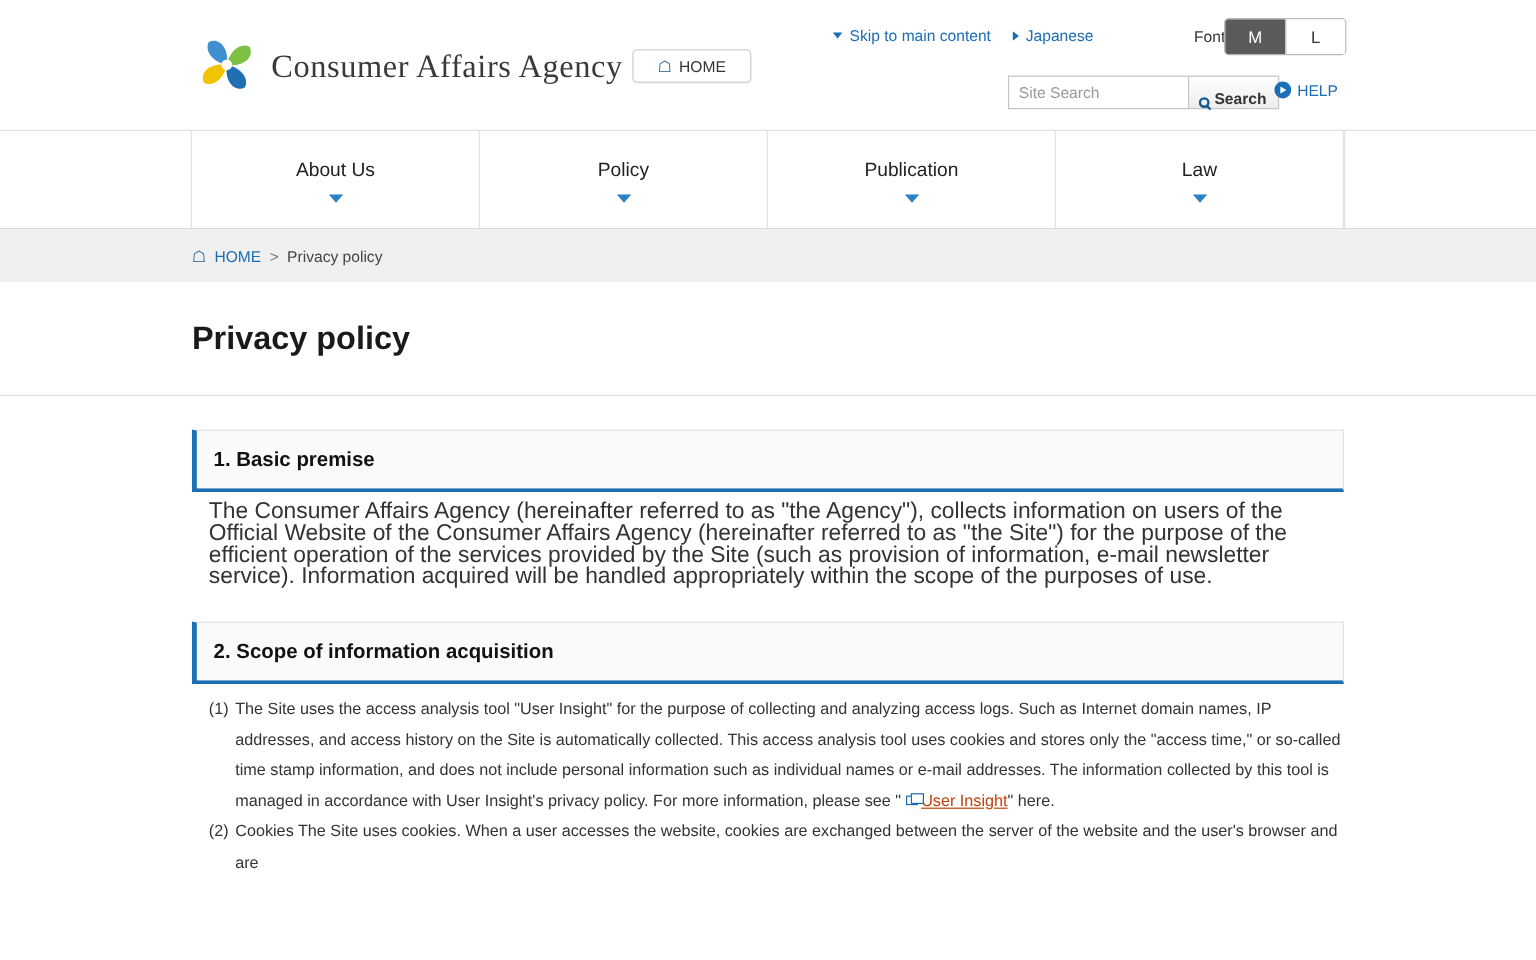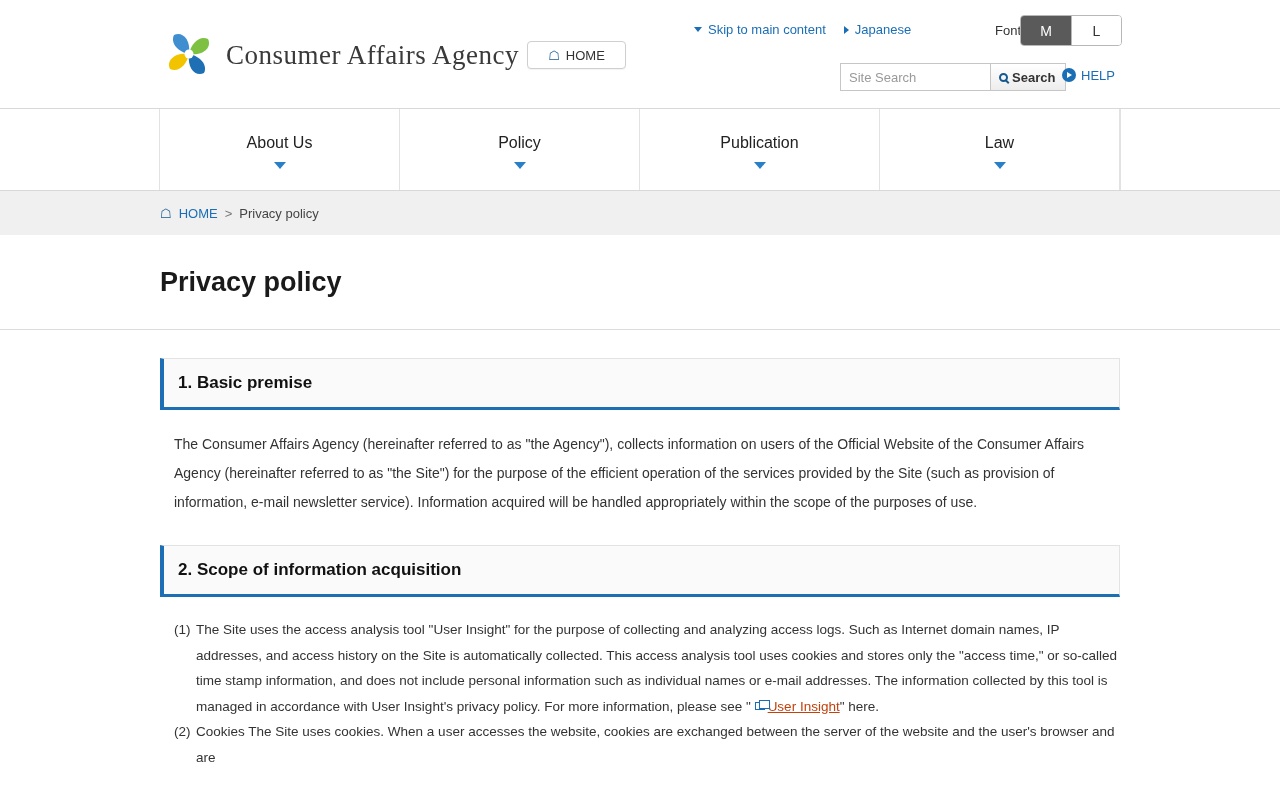--- a/index.html
+++ b/index.html
@@ -123,21 +123,21 @@
     color: #a16207;
     outline: none;
     background: #fff;
   }
   .search-input::placeholder { color: #9a9a9a; }
   .search-btn {
     height: 28px;
     padding: 0 10px 0 8px;
     border: 1px solid #c6c6c6;
     background: linear-gradient(#ffffff,#ededed);
-    display: flex; align-items: center; gap: 4px;
+    display: flex; align-items: flex-end; gap: 4px;
     font-size: 13px; font-weight: bold; color: #333;
   }
   .mag {
     width: 9px; height: 9px;
     border: 2px solid #15598f;
     border-radius: 50%;
     position: relative;
     display: inline-block;
   }
   .mag::after {
@@ -246,26 +246,26 @@
     background: #fafafa;
     border: 1px solid #e3e3e3;
     border-bottom: 3px solid #1d6fb5;
     border-left: 4px solid #1d6fb5;
     display: flex;
     align-items: center;
     padding-left: 14px;
     font-size: 17px;
     font-weight: bold;
     color: #111;
-    margin-bottom: 20px;
+    margin-bottom: 8px;
   }
   .sec-body {
     width: 946px;
-    font-size: 14px;
-    line-height: 29px;
+    font-size: 19px;
+    line-height: 18px;
     color: #333;
     padding-left: 14px;
     margin-bottom: 28px;
   }
   .numbered {
     display: flex;
     padding-left: 14px;
     width: 960px;
     font-size: 13.5px;
     line-height: 25.5px;

